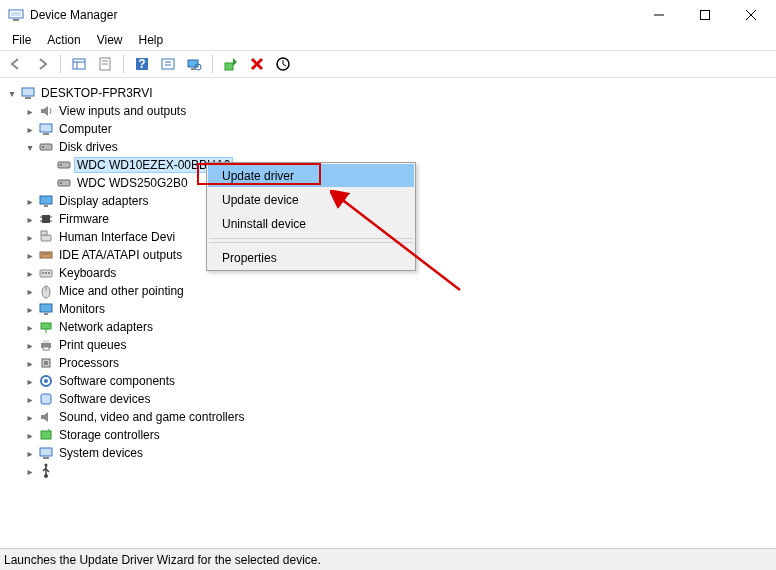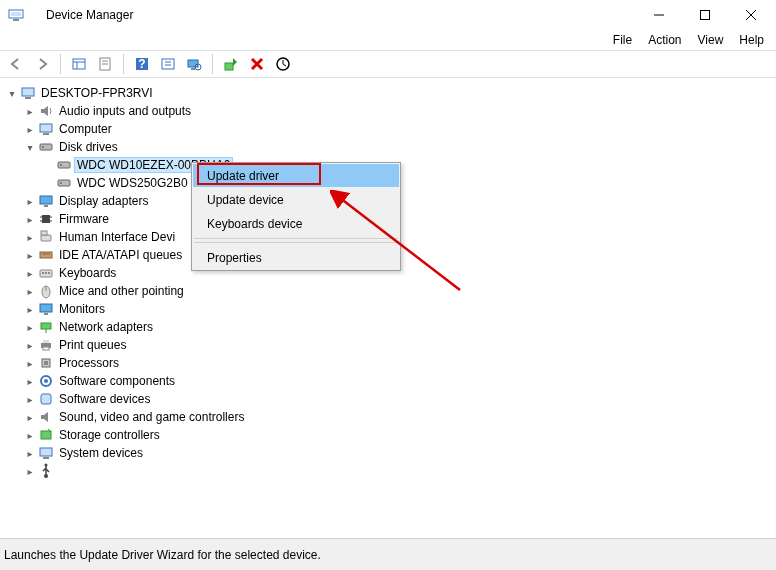--- a/index.html
+++ b/index.html
@@ -1,47 +1,47 @@
 <!DOCTYPE html>
 <html><head>
 <meta charset="utf-8">
 <style>
 * { margin: 0; padding: 0; box-sizing: border-box; font-family: "Segoe UI", Tahoma, sans-serif; font-size: 12px; }
 body { background: #fff; width: 776px; height: 570px; position: relative; overflow: hidden; }
 
 .titlebar { height: 30px; display: flex; align-items: center; padding: 0 2px 0 8px; }
 .titlebar .app-icon { width: 16px; height: 16px; margin-right: 6px; }
-.titlebar .title { flex: 1; margin-left: 16px; }
+.titlebar .title { flex: 1; }
 .win-controls { display: flex; }
 .win-btn { width: 46px; height: 30px; display: flex; align-items: center; justify-content: center; }
 
-.menubar { height: 20px; display: flex; align-items: center; padding: 0 4px; justify-content: flex-end; }
+.menubar { height: 20px; display: flex; align-items: center; padding: 0 4px; }
 .menubar span { padding: 2px 8px; }
 
 .toolbar { height: 28px; border-top: 1px solid #e0e0e0; border-bottom: 1px solid #e0e0e0; display: flex; align-items: center; padding: 0 4px; gap: 2px; }
 .tool-sep { width: 1px; height: 20px; background: #d0d0d0; margin: 0 4px; }
 .tool-btn { width: 24px; height: 24px; display: flex; align-items: center; justify-content: center; }
 
 .tree-area { position: absolute; top: 80px; left: 0; right: 0; bottom: 22px; overflow: hidden; padding: 4px 0; }
 .tree-row { display: flex; align-items: center; height: 18px; white-space: nowrap; }
 .tree-row.selected .lbl { background: #cce8ff; outline: 1px solid #99cfff; }
 .lbl { padding: 0 2px; }
 .chev { width: 12px; display: inline-flex; justify-content: center; color: #666; font-size: 10px; }
 .ic { width: 16px; height: 16px; margin: 0 3px 0 2px; display: inline-flex; align-items: center; justify-content: center; }
 
-.context-menu { position: absolute; left: 191px; top: 162px; width: 210px; background: #f0f0f0; border: 1px solid #a0a0a0; box-shadow: 2px 2px 4px rgba(0,0,0,0.2); }
+.context-menu { position: absolute; left: 206px; top: 162px; width: 210px; background: #f0f0f0; border: 1px solid #a0a0a0; box-shadow: 2px 2px 4px rgba(0,0,0,0.2); }
 .ctx-item { height: 23px; display: flex; align-items: center; padding: 0 14px; margin: 1px; }
 .ctx-item.hover { background: #90c8f6; }
 .ctx-item.bold { font-weight: normal; }
 .ctx-sep { height: 1px; background: #d0d0d0; margin: 3px 2px; }
 
 .highlight-box { position: absolute; left: 197px; top: 163px; width: 124px; height: 22px; border: 2px solid #d80000; pointer-events: none; }
 .arrow-svg { position: absolute; left: 330px; top: 190px; pointer-events: none; }
 
-.statusbar { position: absolute; bottom: 0; left: 0; right: 0; height: 32px; border-top: 1px solid #d0d0d0; display: flex; align-items: center; padding: 0 4px; background: #f0f0f0; }
+.statusbar { position: absolute; bottom: 0; left: 0; right: 0; height: 22px; border-top: 1px solid #d0d0d0; display: flex; align-items: center; padding: 0 4px; background: #f0f0f0; }
 </style>
 </head>
 <body>
 
 <div class="titlebar">
   <span class="app-icon">
     <svg width="16" height="16" viewBox="0 0 16 16">
         <rect x="1" y="3" width="14" height="8" fill="#fff" stroke="#3a75c4"></rect>
         <rect x="3" y="5" width="10" height="4" fill="#c9e0f7"></rect>
         <rect x="5" y="12" width="6" height="2" fill="#888"></rect>
@@ -155,21 +155,21 @@
   </div>
 
   <div class="tree-row" style="padding-left:24px">
       <span class="chev">▸</span>
       <span class="ic">
         <svg width="16" height="16">
           <path d="M3 6 L6 6 L10 3 L10 13 L6 10 L3 10 Z" fill="#888"></path>
           <path d="M12 5 Q14 8 12 11" fill="none" stroke="#888"></path>
         </svg>
       </span>
-      <span class="lbl">Audio inputs and outputs</span>
+      <span class="lbl">View inputs and outputs</span>
     </div>
 
   <div class="tree-row" style="padding-left:24px">
       <span class="chev">▸</span>
       <span class="ic">
         <svg width="16" height="16">
           <rect x="2" y="3" width="12" height="8" fill="#c9e0f7" stroke="#3a75c4"></rect>
           <rect x="5" y="12" width="6" height="2" fill="#888"></rect>
         </svg>
       </span>
@@ -246,21 +246,21 @@
     </div>
 
   <div class="tree-row" style="padding-left:24px">
       <span class="chev">▸</span>
       <span class="ic">
         <svg width="16" height="16">
           <rect x="2" y="5" width="12" height="6" fill="#c96" stroke="#864"></rect>
           <line x1="4" y1="7" x2="12" y2="7" stroke="#864"></line>
         </svg>
       </span>
-      <span class="lbl">IDE ATA/ATAPI queues</span>
+      <span class="lbl">IDE ATA/ATAPI outputs</span>
     </div>
 
   <div class="tree-row" style="padding-left:24px">
       <span class="chev">▸</span>
       <span class="ic">
         <svg width="16" height="16">
           <rect x="2" y="5" width="12" height="7" rx="1" fill="#ddd" stroke="#888"></rect>
           <rect x="4" y="7" width="2" height="2" fill="#888"></rect>
           <rect x="7" y="7" width="2" height="2" fill="#888"></rect>
           <rect x="10" y="7" width="2" height="2" fill="#888"></rect>
@@ -391,21 +391,21 @@
 </div>
 
 <div class="context-menu">
   <div class="ctx-item hover">
       <span>Update driver</span>
     </div>
   <div class="ctx-item">
       <span>Update device</span>
     </div>
   <div class="ctx-item">
-      <span>Keyboards device</span>
+      <span>Uninstall device</span>
     </div>
   <div class="ctx-sep"></div>
   <div class="ctx-sep"></div>
   <div class="ctx-item bold">
       <span>Properties</span>
     </div>
 </div>
 
 <div class="highlight-box"></div>
 <svg class="arrow-svg" width="140" height="110">

